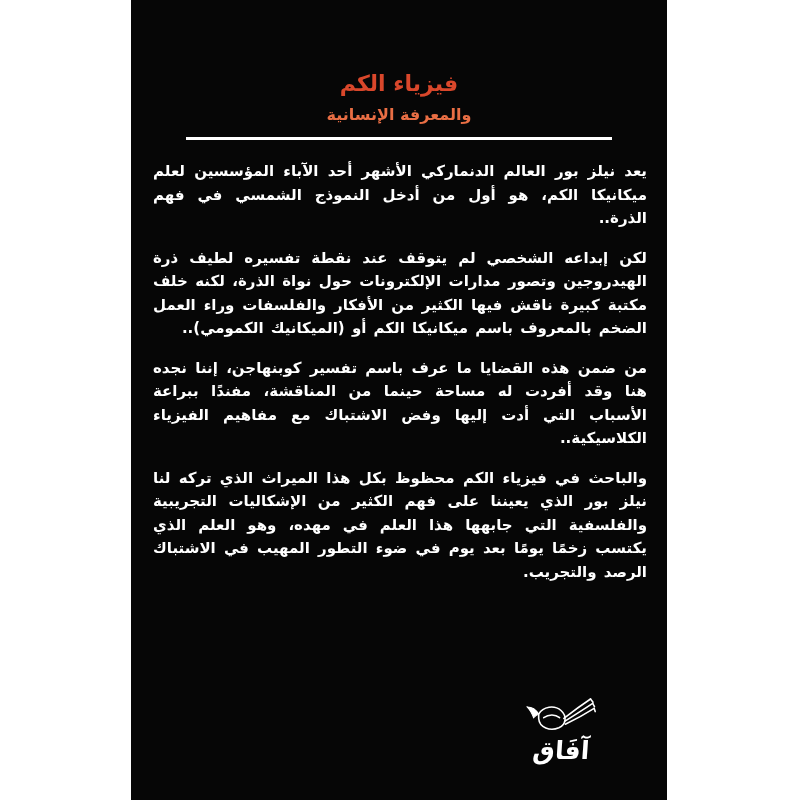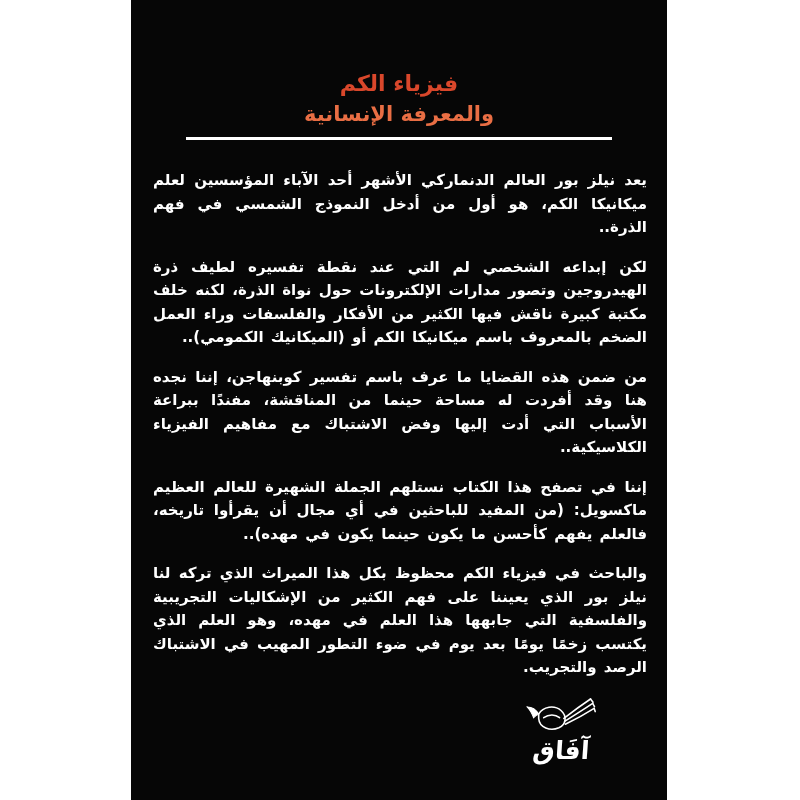--- a/index.html
+++ b/index.html
@@ -35,42 +35,42 @@
   }
   .title-line1 {
     display: block;
     font-size: 22px;
     line-height: 31px;
     color: var(--title1, #d9472b);
     letter-spacing: 0;
   }
   .title-line2 {
     display: block;
-    font-size: 21px;
+    font-size: 16px;
     line-height: 31px;
     color: var(--title2, #e96e44);
   }
   .divider {
     width: 426px;
     height: 3px;
     background: var(--divider, #ffffff);
     margin: 7px auto 0 auto;
     border: none;
   }
   .blurb {
     direction: rtl;
     text-align: justify;
     padding: 17px 20px 0 22px;
     font-size: 15px;
     font-weight: bold;
     line-height: 23.5px;
     color: var(--bodytext, #ffffff);
   }
   .blurb p {
-    margin: 12px 0 16px 0;
+    margin: 3px 0 16px 0;
     word-spacing: 2px;
   }
   .publisher-logo {
     position: absolute;
     left: 382px;
     top: 696px;
     width: 96px;
     text-align: center;
     color: #ffffff;
   }
@@ -95,23 +95,22 @@
 
     <h1 class="title-block">
       <span class="title-line1">فيزياء الكم</span>
       <span class="title-line2">والمعرفة الإنسانية</span>
     </h1>
 
     <div class="divider"></div>
 
     <div class="blurb">
       <p>يعد نيلز بور العالم الدنماركي الأشهر أحد الآباء المؤسسين لعلم ميكانيكا الكم، هو أول من أدخل النموذج الشمسي في فهم الذرة..</p>
-      <p>لكن إبداعه الشخصي لم التي عند نقطة تفسيره لطيف ذرة الهيدروجين وتصور مدارات الإلكترونات حول نواة الذرة، لكنه خلف مكتبة كبيرة ناقش فيها الكثير من الأفكار والفلسفات وراء العمل الضخم بالمعروف باسم ميكانيكا الكم أو (الميكانيك الكمومي)..</p>
+      <p>لكن إبداعه الشخصي لم يتوقف عند نقطة تفسيره لطيف ذرة الهيدروجين وتصور مدارات الإلكترونات حول نواة الذرة، لكنه خلف مكتبة كبيرة ناقش فيها الكثير من الأفكار والفلسفات وراء العمل الضخم بالمعروف باسم ميكانيكا الكم أو (الميكانيك الكمومي)..</p>
       <p>من ضمن هذه القضايا ما عرف باسم تفسير كوبنهاجن، إننا نجده هنا وقد أفردت له مساحة حينما من المناقشة، مفندًا ببراعة الأسباب التي أدت إليها وفض الاشتباك مع مفاهيم الفيزياء الكلاسيكية..</p>
-      <p>إننا في تصفح هذا الكتاب نستلهم الجملة الشهيرة للعالم العظيم ماكسويل: (من المفيد للباحثين في أي مجال أن يقرأوا تاريخه، فالعلم يفهم كأحسن ما يكون حينما يكون في مهده)..</p>
       <p>والباحث في فيزياء الكم محظوظ بكل هذا الميراث الذي تركه لنا نيلز بور الذي يعيننا على فهم الكثير من الإشكاليات التجريبية والفلسفية التي جابهها هذا العلم في مهده، وهو العلم الذي يكتسب زخمًا يومًا بعد يوم في ضوء التطور المهيب في الاشتباك الرصد والتجريب.</p>
     </div>
 
     <div class="publisher-logo">
       <svg viewBox="0 0 100 58" width="72" height="42" aria-hidden="true">
         <g fill="none" stroke="#ffffff" stroke-width="2.2" stroke-linecap="round">
 
           <path d="M54 31 C68 20 79 12 91 4"></path>
           <path d="M55 35 C71 25 82 18 94 10"></path>
           <path d="M56 39 C73 31 85 24 96 17"></path>

